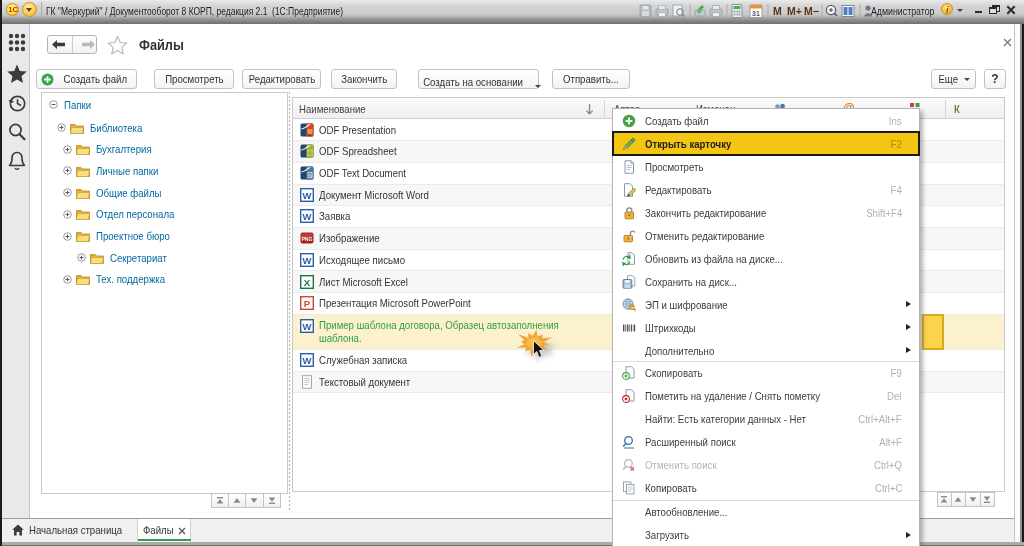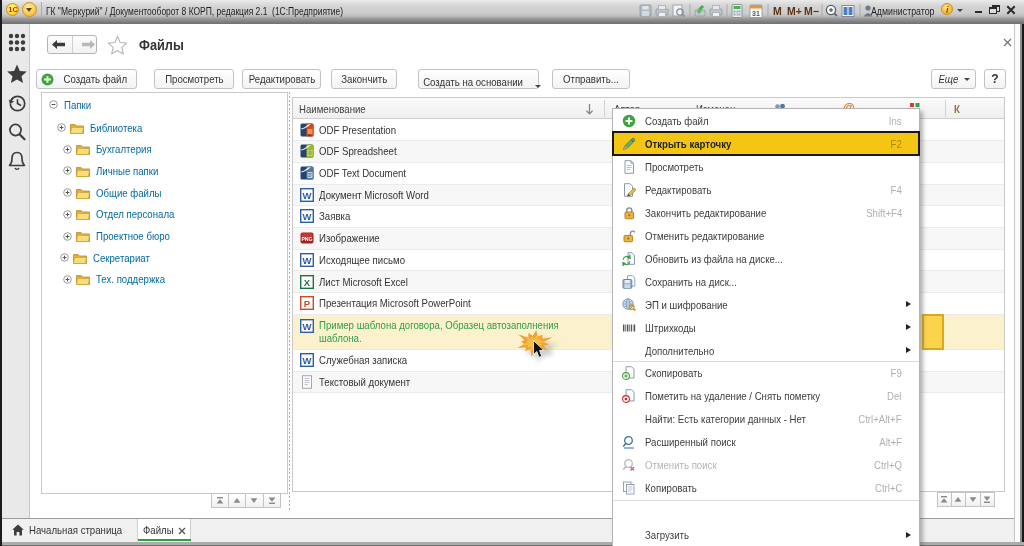--- a/index.html
+++ b/index.html
@@ -207,21 +207,21 @@
 <div class="btn" style="left:331px; width:66px;">
     <span class="tc">Закончить</span>
   </div>
 <div class="btn" style="left:418px; width:121px;align-items:flex-end;">
     <span class="tc">Создать на основании</span>
     <span style="display:inline-block; margin-left:4px; width:0; height:0; border-top:3.5px solid #444; border-left:3px solid transparent; border-right:3px solid transparent;"></span>
   </div>
 <div class="btn" style="left:552px; width:78px;">
     <span class="tc">Отправить...</span>
   </div>
-<div class="btn" style="left:931px; width:45px;font-style:italic;">
+<div class="btn" style="left:931px; width:45px;">
     <span class="tc">Еще</span>
     <span style="display:inline-block; margin-left:4px; width:0; height:0; border-top:3.5px solid #444; border-left:3px solid transparent; border-right:3px solid transparent;"></span>
   </div>
 <div class="btn" style="left:984px; width:22px;">
     <span style="font-size:12px; font-weight:bold; color:#333;">?</span>
   </div>
 
 <svg width="0" height="0" style="position:absolute;">
   <defs>
     <symbol id="fold" viewBox="0 0 14 12">
@@ -311,21 +311,21 @@
     </div>
   <div class="trow" style="left:21px; top:132.5px;">
       <svg width="9" height="9" style="margin-right:4px;">
         <use href="#expp"></use>
       </svg>
       <svg width="14" height="12" style="margin-right:6px;">
         <use href="#fold"></use>
       </svg>
       <span class="t">Проектное бюро</span>
     </div>
-  <div class="trow" style="left:18px; top:154.2px;">
+  <div class="trow" style="left:35px; top:154.2px;">
       <svg width="9" height="9" style="margin-right:4px;">
         <use href="#expp"></use>
       </svg>
       <svg width="14" height="12" style="margin-right:6px;">
         <use href="#fold"></use>
       </svg>
       <span class="t">Секретариат</span>
     </div>
   <div class="trow" style="left:21px; top:175.9px;">
       <svg width="9" height="9" style="margin-right:4px;">
@@ -736,20 +736,23 @@
       <span class="sc t" style="transform-origin:100% 50%;">Ctrl+Q</span>
     </div>
   <div class="mi" style="position:absolute; top:367.5px; width:306px;">
       <svg class="ic" width="14" height="14">
         <use href="#m_copy2"></use>
       </svg>
       <span class="lb t">Копировать</span>
       <span class="sc t" style="transform-origin:100% 50%;">Ctrl+C</span>
     </div>
   <div class="abs msep" style="left:0; top:390.5px; width:306px;"></div>
+  <div class="mi" style="position:absolute; top:391px; width:306px;">
+      <span class="lb t">Автообновление...</span>
+    </div>
   <div class="mi" style="position:absolute; top:414.5px; width:306px;">
       <span class="lb t">Загрузить</span>
       <span class="ar"></span>
     </div>
 </div>
 
 <svg class="abs" style="z-index:46; left:12px; top:524px;" width="12" height="12" viewBox="0 0 12 12">
   <path d="M6 0.5 L11.8 5.8 L10 5.8 L10 11.5 L7.4 11.5 L7.4 8 L4.6 8 L4.6 11.5 L2 11.5 L2 5.8 L0.2 5.8 Z" fill="#3d3d3d"></path>
 </svg>
 <div class="abs t" style="z-index:46; left:29px; top:524px; color:#333;">Начальная страница</div>

